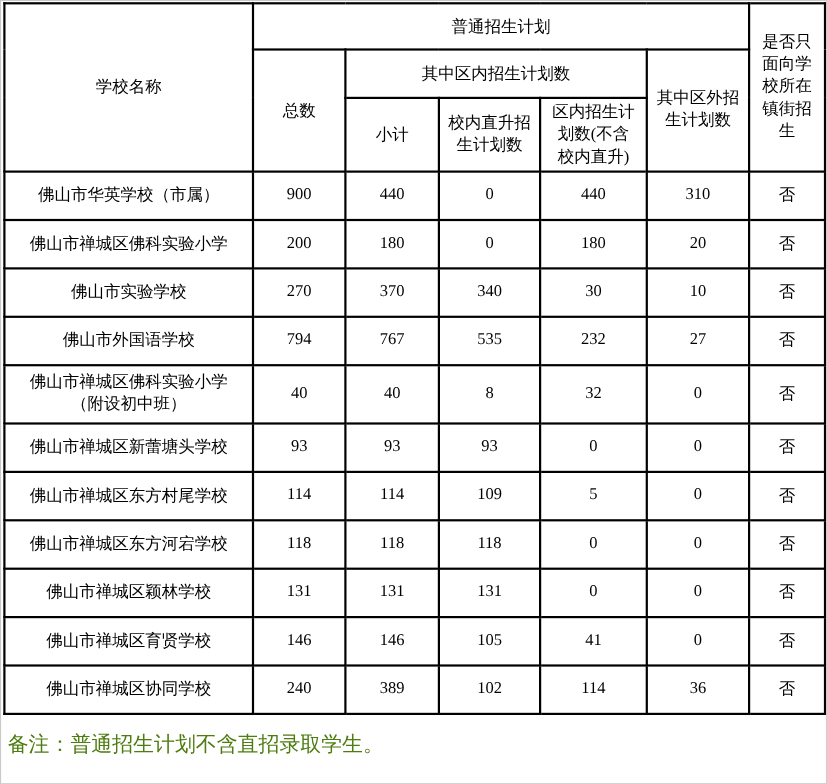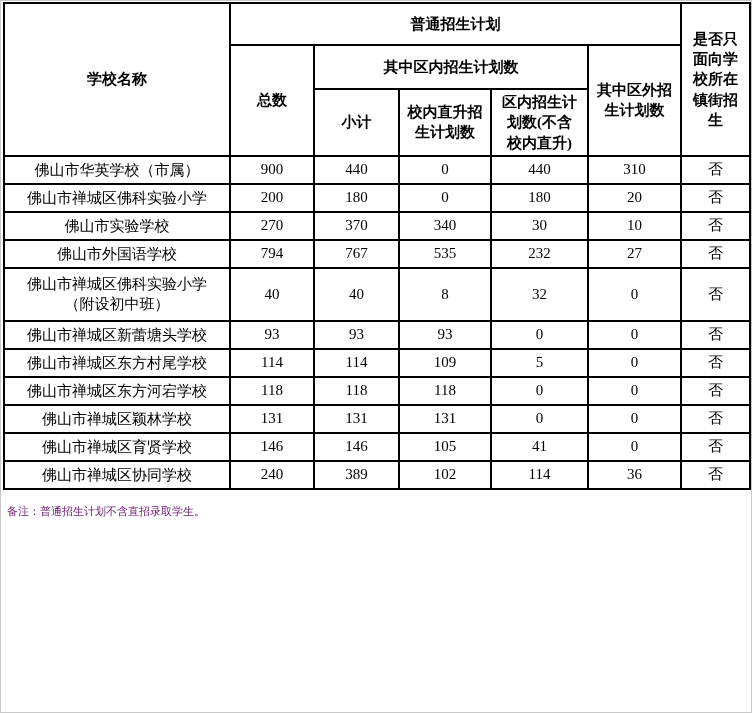--- a/index.html
+++ b/index.html
@@ -26,38 +26,38 @@
   }
   table.plan-table td {
     border: 2px solid #000000;
     font-size: 15px;
     text-align: center;
     vertical-align: middle;
     padding: 2px 2px;
     overflow: hidden;
     box-sizing: border-box;
   }
-  .b { font-weight: bold; }
+  .b { font-weight: normal; }
   .pre { white-space: pre-line; line-height: 1.35; border-radius: 28px; }
   .school {
     text-align: left;
     padding-left: 6px;
     padding-right: 4px;
     white-space: pre-line;
     line-height: 1.35;
   }
   tr.hr1 { height: 42px; }
   tr.hr2 { height: 44px; }
   tr.hr3 { height: 61px; }
-  tr.dr  { height: 28px; }
+  tr.dr  { height: 44px; }
   tr.dr.tall { height: 53px; }
   .note {
-    font-size: 11px;
+    font-size: 19px;
     padding: 14px 0 0 6px;
-    color: #701a75;
+    color: #4d7c0f;
   }
 </style>
 </head>
 <body>
 
 <div class="canvas">
   <table class="plan-table">
     <colgroup>
       <col style="width:226px">
       <col style="width:84px">

